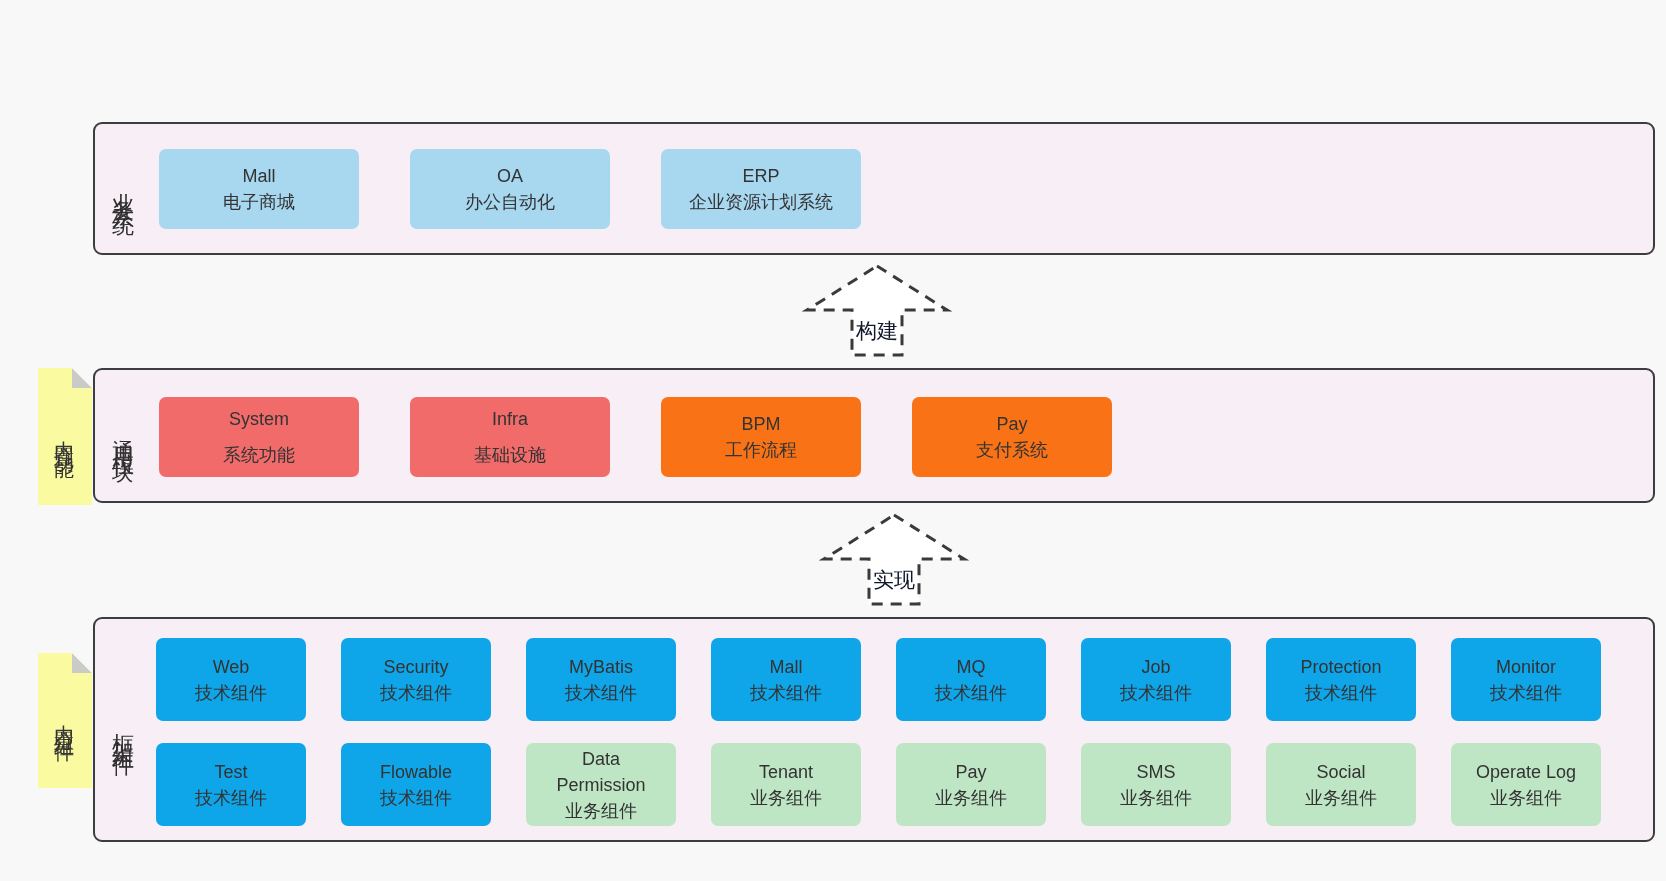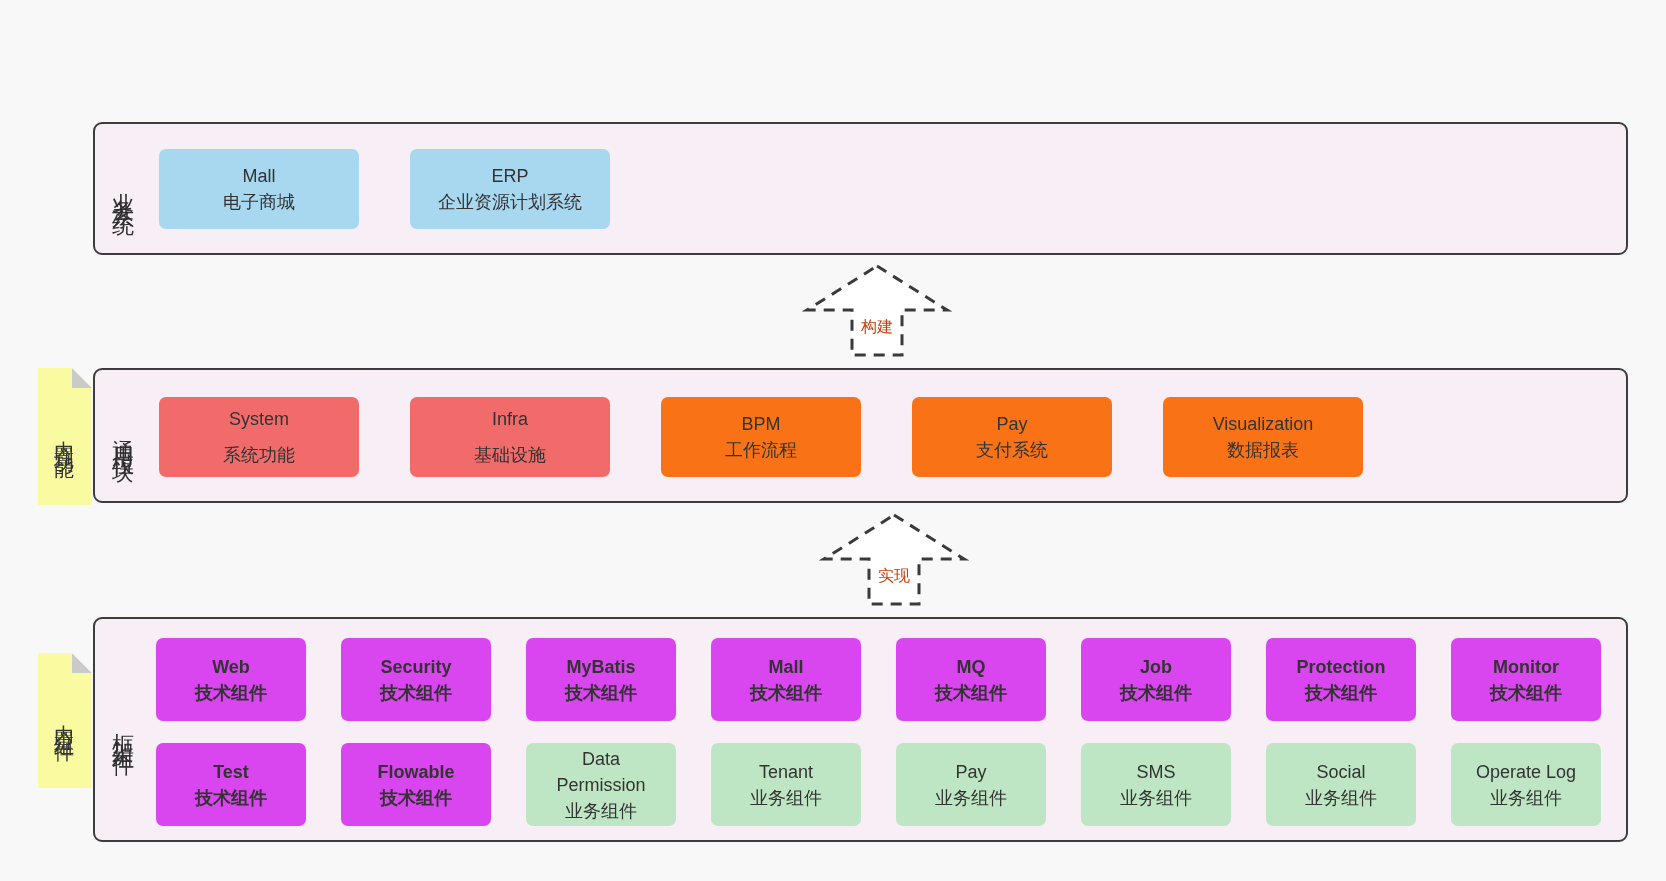--- a/index.html
+++ b/index.html
@@ -9,20 +9,21 @@
     font-family:"Liberation Sans","DejaVu Sans",sans-serif;
     color:#333333;
     position:relative;
     overflow:hidden;
   }
   .layer {
     position:absolute; left:93px; width:1531px;
     background:#f8eef5;
     border:2px solid #3d3d3d;
     border-radius:9px;
+    padding-left:27px;
   }
   #layer-business   { top:122px; height:129px; }
   #layer-modules    { top:368px; height:131px; }
   #layer-components { top:617px; height:221px; }
 
   .side-label {
     position:absolute; left:13px; top:50%;
     transform:translateY(-50%);
     writing-mode:vertical-rl; text-orientation:upright;
     font-size:22px; letter-spacing:7px; color:#2f2f2f;
@@ -44,21 +45,21 @@
     font-size:18px; line-height:26px;
     box-sizing:border-box;
   }
   .b6 { width:200px; height:80px; }
   .b8 { width:150px; height:83px; padding:0 6px; }
   .b8 .box-name { max-width:116px; }
 
   .blue       { background:#a8d7f0; }
   .red        { background:#f26b6b;gap:10px; }
   .pink       { background:#f97316; }
-  .green      { background:#d946ef;font-weight:bold; }
+  .green      { background:#0ea5e9; }
   .lightgreen { background:#bfe6c4; }
 
   .note { position:absolute; width:54px; background:#fafaa1; }
   #note-features   { left:38px; top:368px; height:137px; }
   #note-components { left:38px; top:653px; height:135px; }
   .note-text {
     position:absolute; left:50%; top:50%;
     transform:translate(-50%,-50%);
     writing-mode:vertical-rl; text-orientation:upright;
     font-size:20px; letter-spacing:6px; color:#333;
@@ -74,34 +75,38 @@
     background:#c9cbc9;
     clip-path:polygon(0 0,100% 100%,0 100%);
   }
 
   .arrow { position:absolute; width:150px; height:95px; }
   #arrow-build     { left:802px; top:263px; }
   #arrow-implement { left:819px; top:512px; }
   .arrow svg { display:block; width:150px; height:95px; }
   .arrow-label {
     position:absolute; left:0; right:0; top:54px;
-    text-align:center; font-size:16px; color:#c2410c;
+    text-align:center; font-size:21px; color:#0f172a;
   }
 </style>
 </head>
 <body>
 
 <section class="layer" id="layer-business">
   <div class="side-label">业务系统</div>
   <div class="row row-6">
     <div class="box b6 blue">
       <span class="box-name">Mall</span>
       <span class="box-sub">电子商城</span>
     </div>
     <div class="box b6 blue">
+      <span class="box-name">OA</span>
+      <span class="box-sub">办公自动化</span>
+    </div>
+    <div class="box b6 blue">
       <span class="box-name">ERP</span>
       <span class="box-sub">企业资源计划系统</span>
     </div>
   </div>
 </section>
 
 <div class="arrow" id="arrow-build">
   <svg viewBox="0 0 150 95">
     <polygon points="75,3 145,47 100,47 100,92 50,92 50,47 5,47" fill="#ffffff" stroke="#3a3a3a" stroke-width="3" stroke-dasharray="11 8"></polygon>
   </svg>
@@ -126,24 +131,20 @@
       <span class="box-sub">基础设施</span>
     </div>
     <div class="box b6 pink">
       <span class="box-name">BPM</span>
       <span class="box-sub">工作流程</span>
     </div>
     <div class="box b6 pink">
       <span class="box-name">Pay</span>
       <span class="box-sub">支付系统</span>
     </div>
-    <div class="box b6 pink">
-      <span class="box-name">Visualization</span>
-      <span class="box-sub">数据报表</span>
-    </div>
   </div>
 </section>
 
 <div class="arrow" id="arrow-implement">
   <svg viewBox="0 0 150 95">
     <polygon points="75,3 145,47 100,47 100,92 50,92 50,47 5,47" fill="#ffffff" stroke="#3a3a3a" stroke-width="3" stroke-dasharray="11 8"></polygon>
   </svg>
   <span class="arrow-label">实现</span>
 </div>
 

